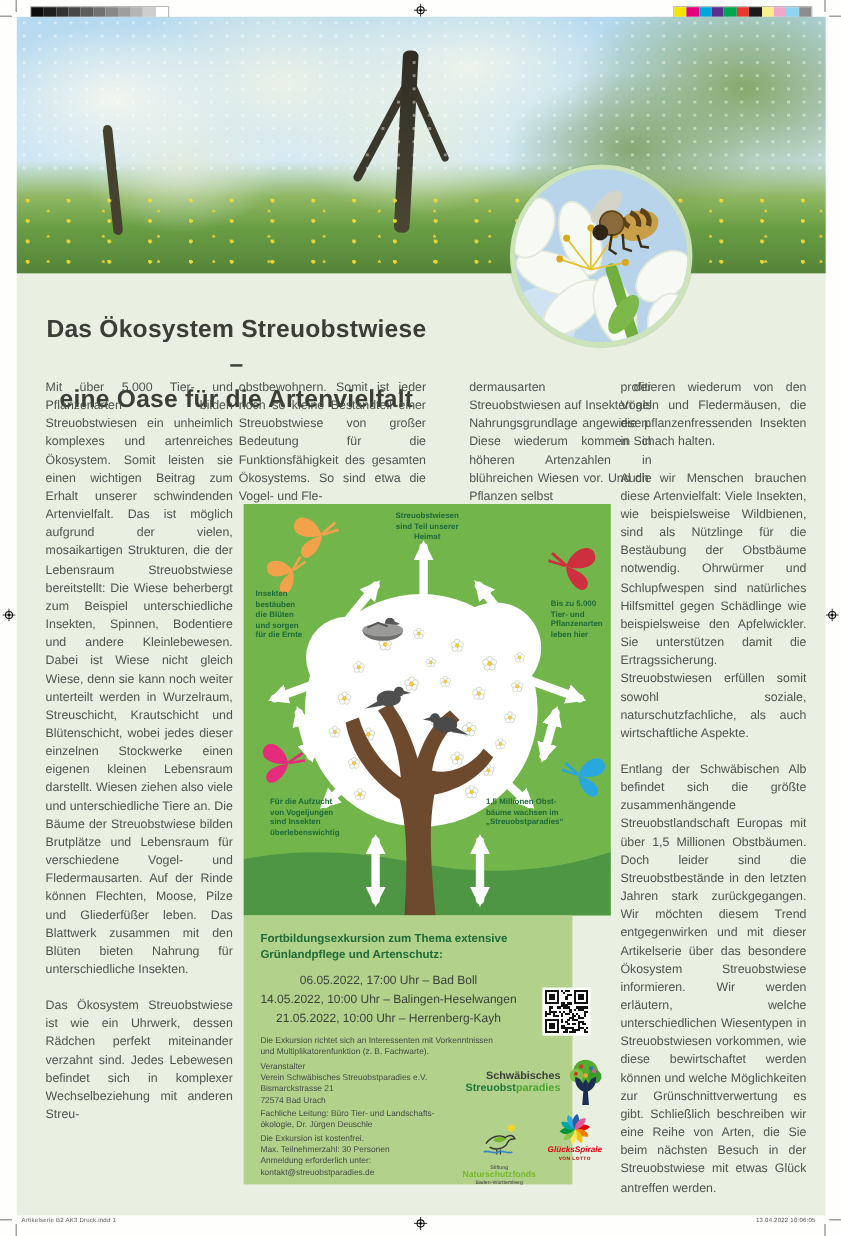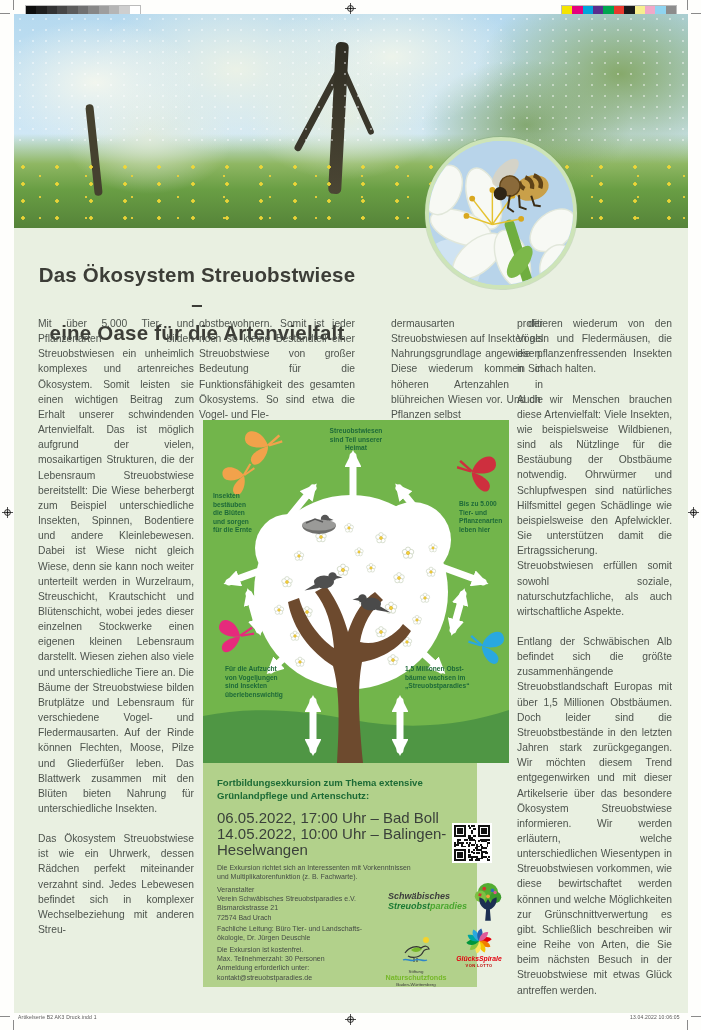--- a/index.html
+++ b/index.html
@@ -55,29 +55,29 @@
   .ig-label{position:absolute;font-size:6.6px;line-height:8.6px;font-weight:700;color:#1e6a39;white-space:pre-line;}
   .ig-top{left:0;top:7px;width:306px;text-align:center;}
   .ig-left{left:10px;top:72px;text-align:left;}
   .ig-right{left:256px;top:80px;text-align:left;}
   .ig-bl{left:22px;top:245px;}
   .ig-br{left:202px;top:245px;}
   
   .eventbox{position:absolute;left:203px;top:763px;width:274px;height:224px;background:#b2d18b;}
   .ev-title{position:absolute;left:14px;top:14px;width:230px;font-size:9.6px;line-height:12.5px;
     font-weight:700;color:#1d6b36;white-space:pre-line;}
-  .ev-dates{position:absolute;left:14px;top:47px;font-size:15px;line-height:16px;color:#3a403a;}
+  .ev-dates{position:absolute;left:14px;top:47px;font-size:10px;line-height:16px;color:#3a403a;text-align:center;}
   .ev-note{position:absolute;left:14px;top:100px;font-size:7px;line-height:9.4px;color:#454c45;white-space:pre-line;}
   .ev-org{position:absolute;left:14px;top:122px;font-size:7px;line-height:9.2px;color:#454c45;white-space:pre-line;}
   .ev-lead{position:absolute;left:14px;top:161px;font-size:7px;line-height:9.2px;color:#454c45;white-space:pre-line;}
   .ev-reg{position:absolute;left:14px;top:182px;font-size:7px;line-height:9.2px;color:#454c45;white-space:pre-line;}
   .qr{position:absolute;left:249px;top:60px;width:36px;height:36px;background:#fff;padding:2px;}
   .qr svg{display:block;width:100%;height:100%;}
   .sp-logo{position:absolute;left:178px;top:118px;width:124px;display:flex;align-items:center;justify-content:flex-end;gap:4px;}
-  .sp-text{font-weight:700;font-size:9px;line-height:10.5px;font-style:italic;}
+  .sp-text{text-align:right;font-weight:700;font-size:9px;line-height:10.5px;}
   .sp-text .l1{color:#3c3c3c;}
   .sp-text .l2a{color:#1b7a33;}
   .sp-text .l2b{color:#4aa72e;}
   .nsf-logo{position:absolute;left:180px;top:172px;width:66px;text-align:center;}
   .nsf-logo .t1{font-size:4.4px;color:#3a3a3a;}
   .nsf-logo .t2{font-size:7.2px;font-weight:700;color:#76b82a;line-height:8px;}
   .nsf-logo .t3{font-size:4.4px;color:#3a3a3a;}
   .gs-logo{position:absolute;left:250px;top:164px;width:52px;text-align:center;}
   .gs-logo .t1{font-size:6.8px;font-weight:800;font-style:italic;color:#e3000f;line-height:7.5px;}
   .gs-logo .t2{font-size:4px;font-weight:700;color:#b00;letter-spacing:.4px;}
@@ -351,20 +351,21 @@
 bäume wachsen im
 „Streuobstparadies“</div>
   </div>
 
   <div class="eventbox">
     <div class="ev-title">Fortbildungsexkursion zum Thema extensive
 Grünlandpflege und Artenschutz:</div>
     <div class="ev-dates">
       <div>06.05.2022, 17:00 Uhr – Bad Boll</div>
       <div>14.05.2022, 10:00 Uhr – Balingen-Heselwangen</div>
+      <div>21.05.2022, 10:00 Uhr – Herrenberg-Kayh</div>
     </div>
     <div class="ev-note">Die Exkursion richtet sich an Interessenten mit Vorkenntnissen
 und Multiplikatorenfunktion (z. B. Fachwarte).</div>
     <div class="ev-org">Veranstalter
 Verein Schwäbisches Streuobstparadies e.V.
 Bismarckstrasse 21
 72574 Bad Urach</div>
     <div class="ev-lead">Fachliche Leitung: Büro Tier- und Landschafts-
 ökologie, Dr. Jürgen Deuschle</div>
     <div class="ev-reg">Die Exkursion ist kostenfrei.

